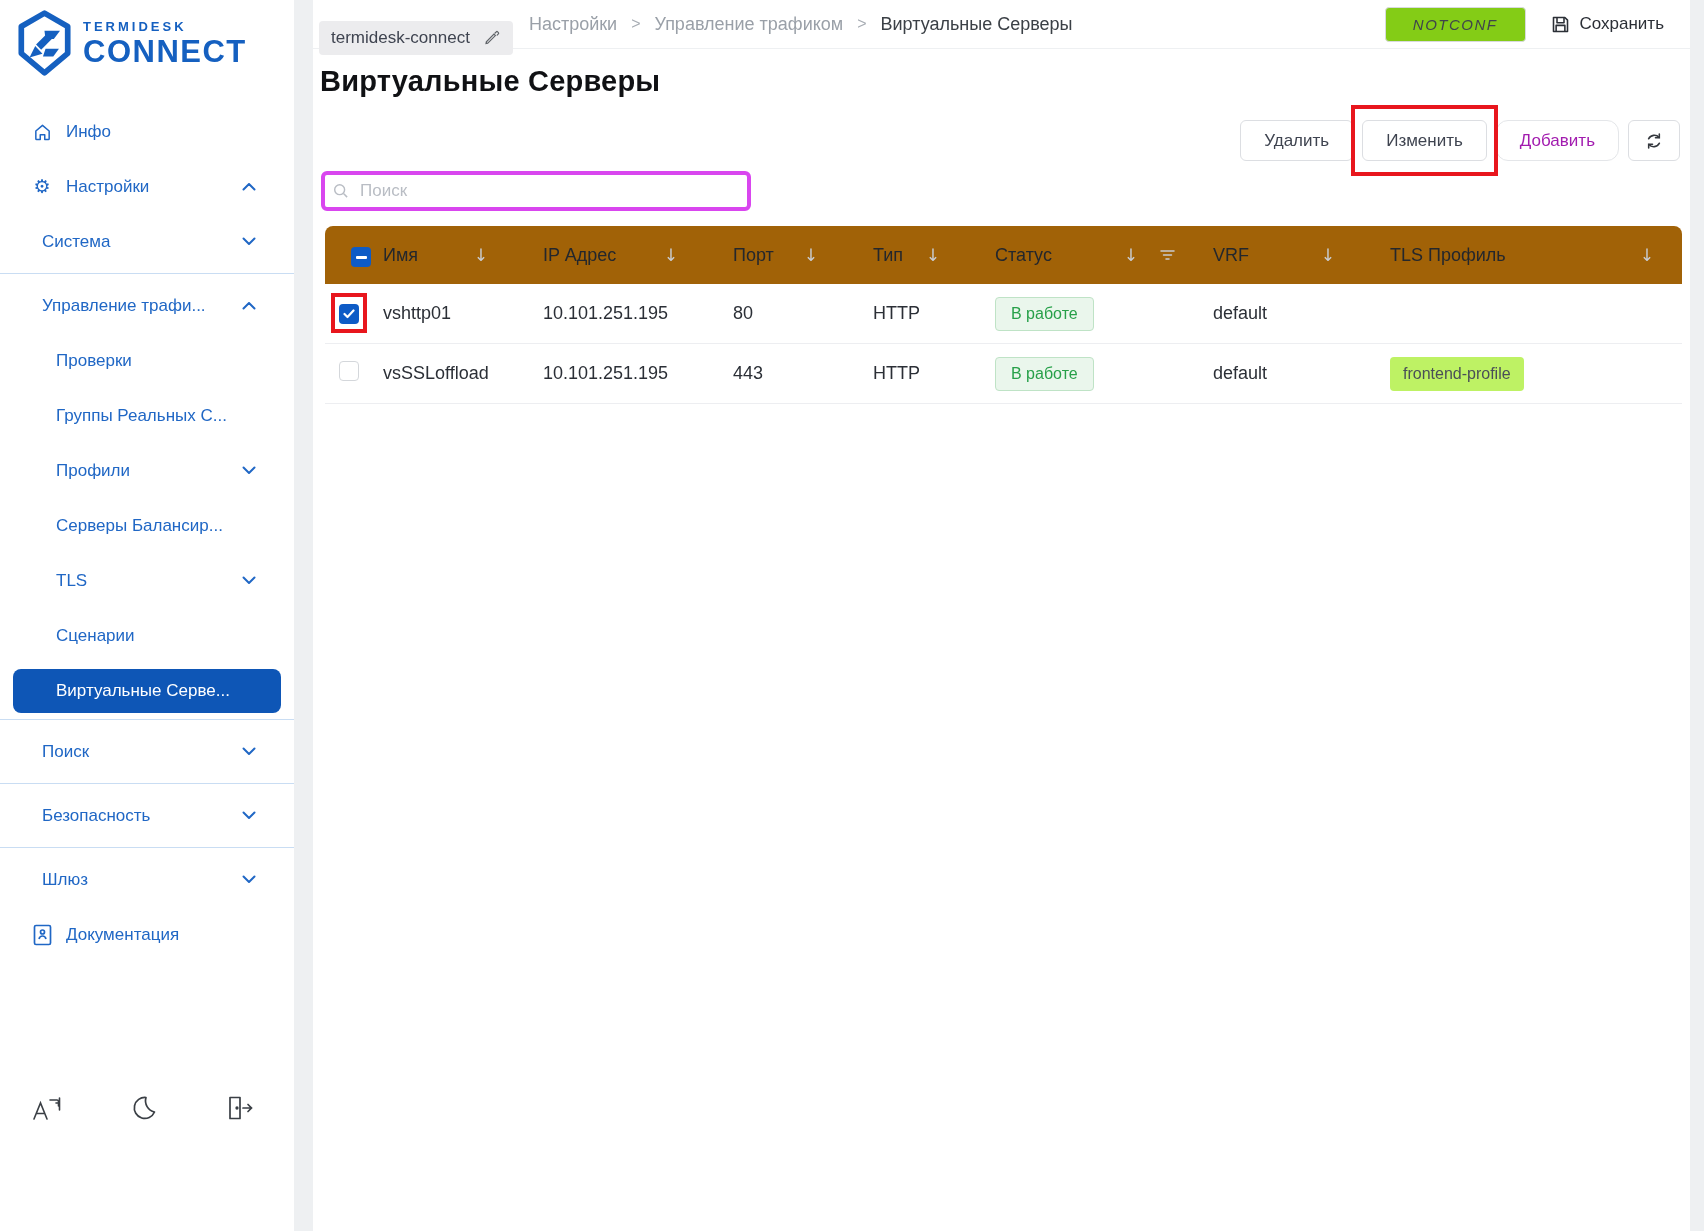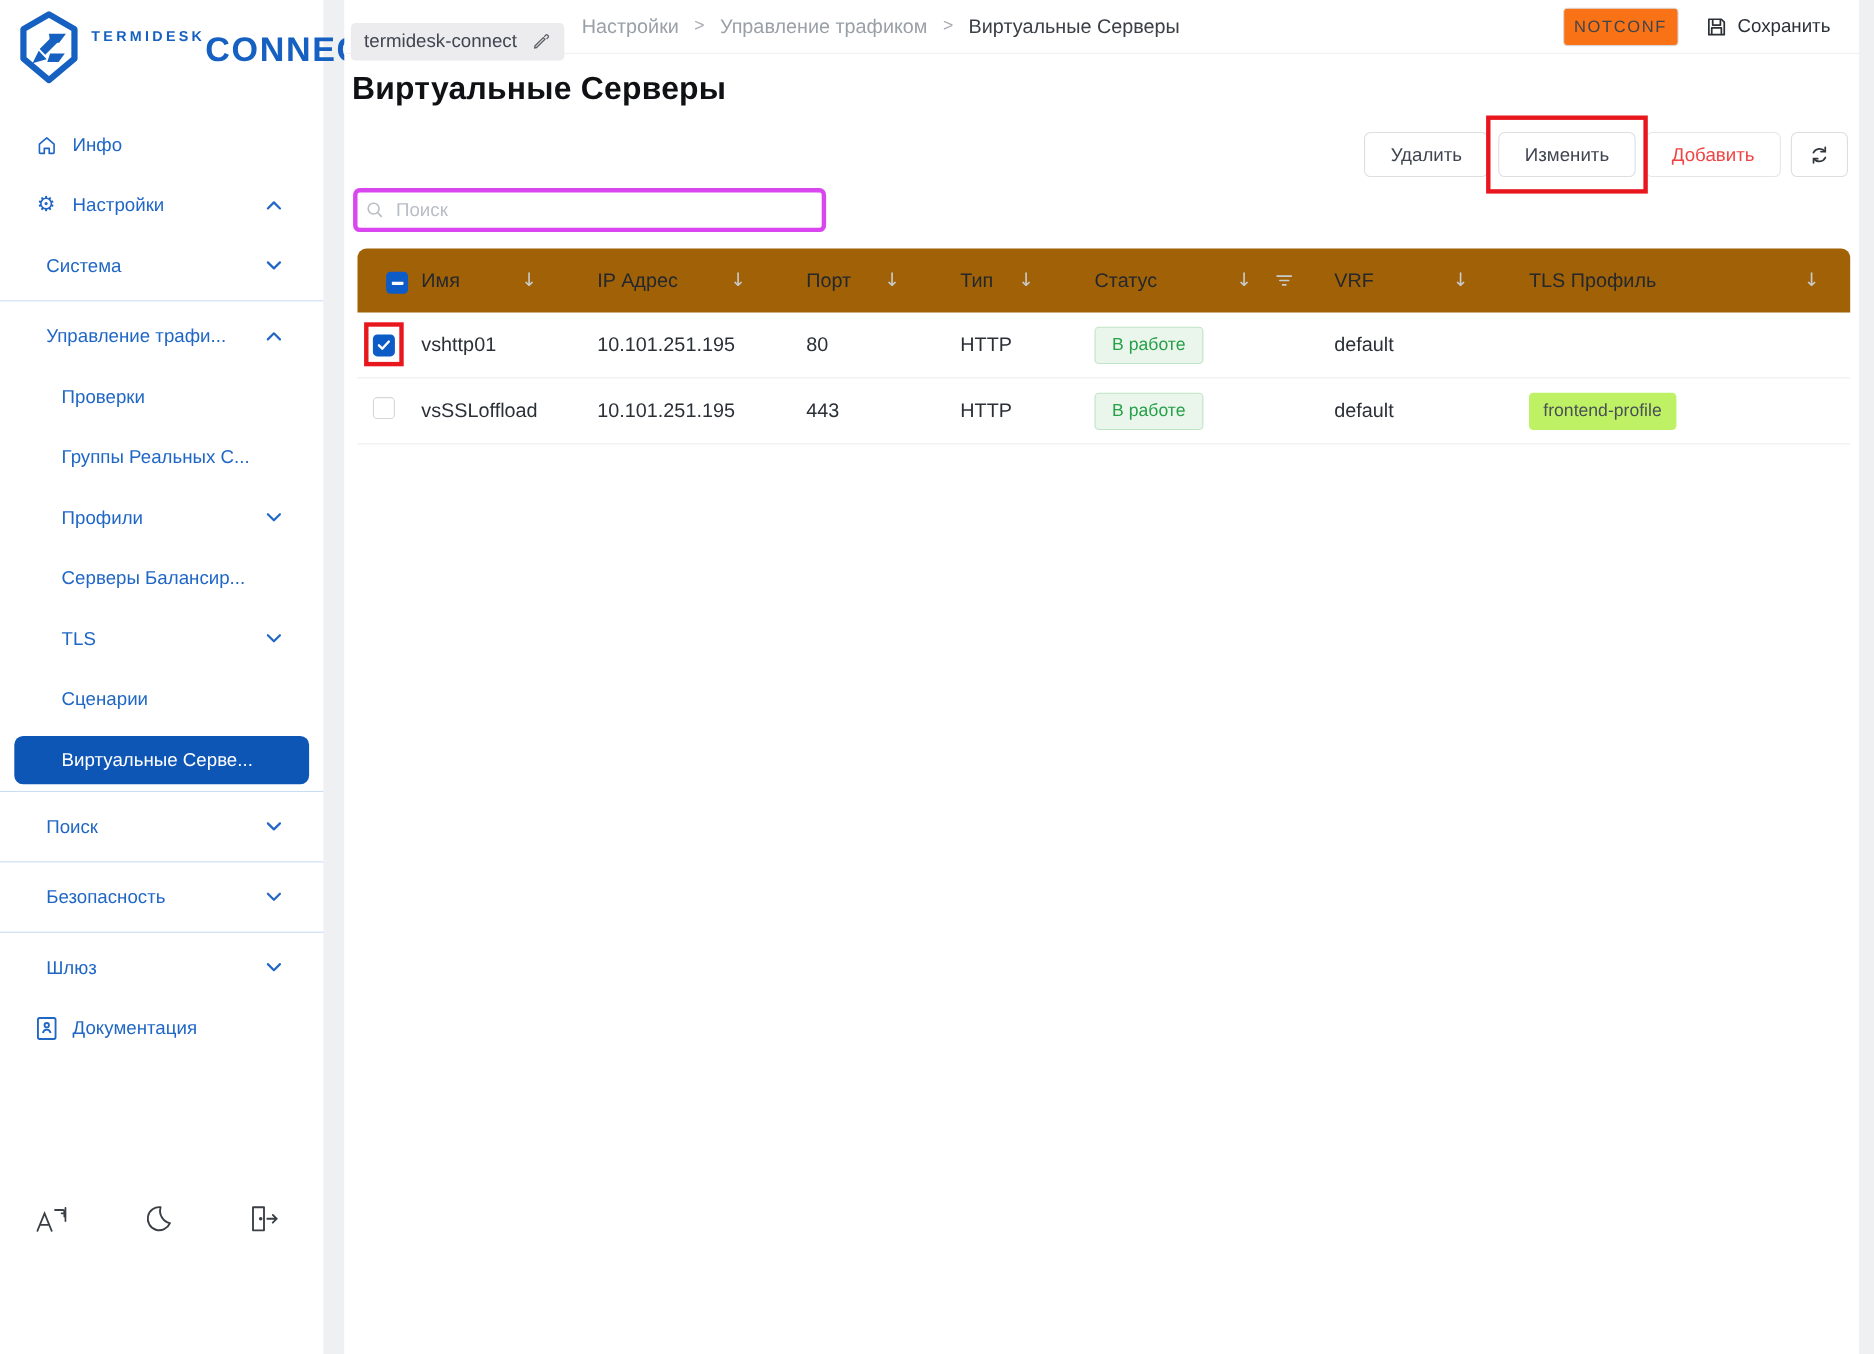--- a/index.html
+++ b/index.html
@@ -7,21 +7,21 @@
     --ink:#24272c; --muted:#9aa0a8; --border:#dcdee2; --row-border:#edeef1;
     --page-bg:#eef0f2; --annot:#e8161d; --green:#27a049; --green-bg:#eaf6ec; --green-border:#bfe3c6;
   }
   *{box-sizing:border-box;margin:0;padding:0;}
   html,body{width:1704px;height:1231px;overflow:hidden;}
   body{background:var(--page-bg);font-family:"Liberation Sans",sans-serif;color:var(--ink);position:relative;}
 
   
   .sidebar{position:absolute;left:0;top:0;width:294px;height:100%;background:#fff;}
   .logo{display:flex;align-items:center;gap:7px;padding:10px 0 0 13px;cursor:pointer;}
-  .logo-text{display:flex;line-height:1;}
+  .logo-text{display:flex;flex-direction:column;line-height:1;}
   .logo-line1{font-size:13px;font-weight:700;letter-spacing:3px;color:var(--brand);}
   .logo-line2{font-size:31px;font-weight:700;letter-spacing:1.5px;color:var(--brand);margin-top:3px;}
   .side-nav{margin-top:28px;}
   .side-item{display:flex;align-items:center;height:55px;font-size:17px;color:var(--link);cursor:pointer;}
   .side-item .mi{display:inline-flex;width:22px;justify-content:center;margin-right:13px;}
   .side-item.lvl0{padding-left:31px;}
   .side-item.lvl1{padding-left:42px;gap:17px;}
   .side-item.lvl2{padding-left:56px;}
   .side-item .chev{margin-left:auto;margin-right:38px;display:inline-flex;}
   .side-item .chev.up{transform:rotate(180deg);}
@@ -33,28 +33,28 @@
 
   
   .main{position:absolute;left:313px;top:0;width:1377px;height:100%;background:#fff;}
   .topbar{display:flex;align-items:center;height:49px;padding:0 26px 0 6px;border-bottom:1px solid #eef0f2;}
   .device-pill{display:flex;align-items:center;gap:15px;background:#ececee;border-radius:4px;padding:7px 12px;font-size:17px;color:#3f4450;cursor:pointer;margin-top:28px;}
   .crumbs{display:flex;align-items:center;gap:14px;margin-left:16px;font-size:18px;color:var(--muted);}
   .crumb{cursor:pointer;}
   .crumb.current{color:#3b4046;cursor:default;}
   .crumb-sep{color:#a7acb3;font-size:16px;}
   .topbar-right{margin-left:auto;display:flex;align-items:center;gap:24px;}
-  .notconf{border:1px solid #d8dade;border-radius:4px;padding:8px 9px;font-size:15px;letter-spacing:1.5px;color:#3f444c;background:#f97316;cursor:pointer;}
+  .notconf{border:1px solid #d8dade;border-radius:4px;padding:8px 27px;font-size:15px;letter-spacing:1.5px;color:#3f444c;background:#84cc16;cursor:pointer;font-style:italic;}
   .save-btn{display:flex;gap:9px;background:none;border:none;font-size:17px;color:#2b2f36;font-family:inherit;cursor:pointer;}
 
   .page-title{font-size:29px;font-weight:700;color:#101114;margin:16px 0 0 7px;letter-spacing:.2px;}
 
   .actions{display:flex;justify-content:flex-end;align-items:center;gap:9px;margin:22px 10px 0 0;height:41px;}
   .btn{height:41px;padding:0 23px;background:#fff;border:1px solid var(--border);border-radius:6px;font-size:17px;color:#3f4450;font-family:inherit;cursor:pointer;}
-  .btn.disabled{color:#ef4444;border-color:#e4e6e9;cursor:default;}
+  .btn.disabled{color:#a21caf;border-color:#e4e6e9;cursor:default;border-radius:12px;}
   .btn.icon-btn{width:52px;padding:0;display:inline-flex;align-items:center;justify-content:center;}
   .red-frame{position:relative;display:inline-flex;}
   .red-frame::after{content:"";position:absolute;inset:-15px -11px;border:4px solid var(--annot);pointer-events:none;}
 
   .search-wrap{position:relative;margin:10px 0 0 8px;width:430px;}
   .search-input{width:100%;height:40px;border:4px solid #d946ef;border-radius:6px;padding:0 12px 0 35px;font-size:17px;color:#3b4046;font-family:inherit;outline:none;}
   .search-input::placeholder{color:#b9bdc4;}
   .search-icon{position:absolute;left:11px;top:11px;}
 
   

